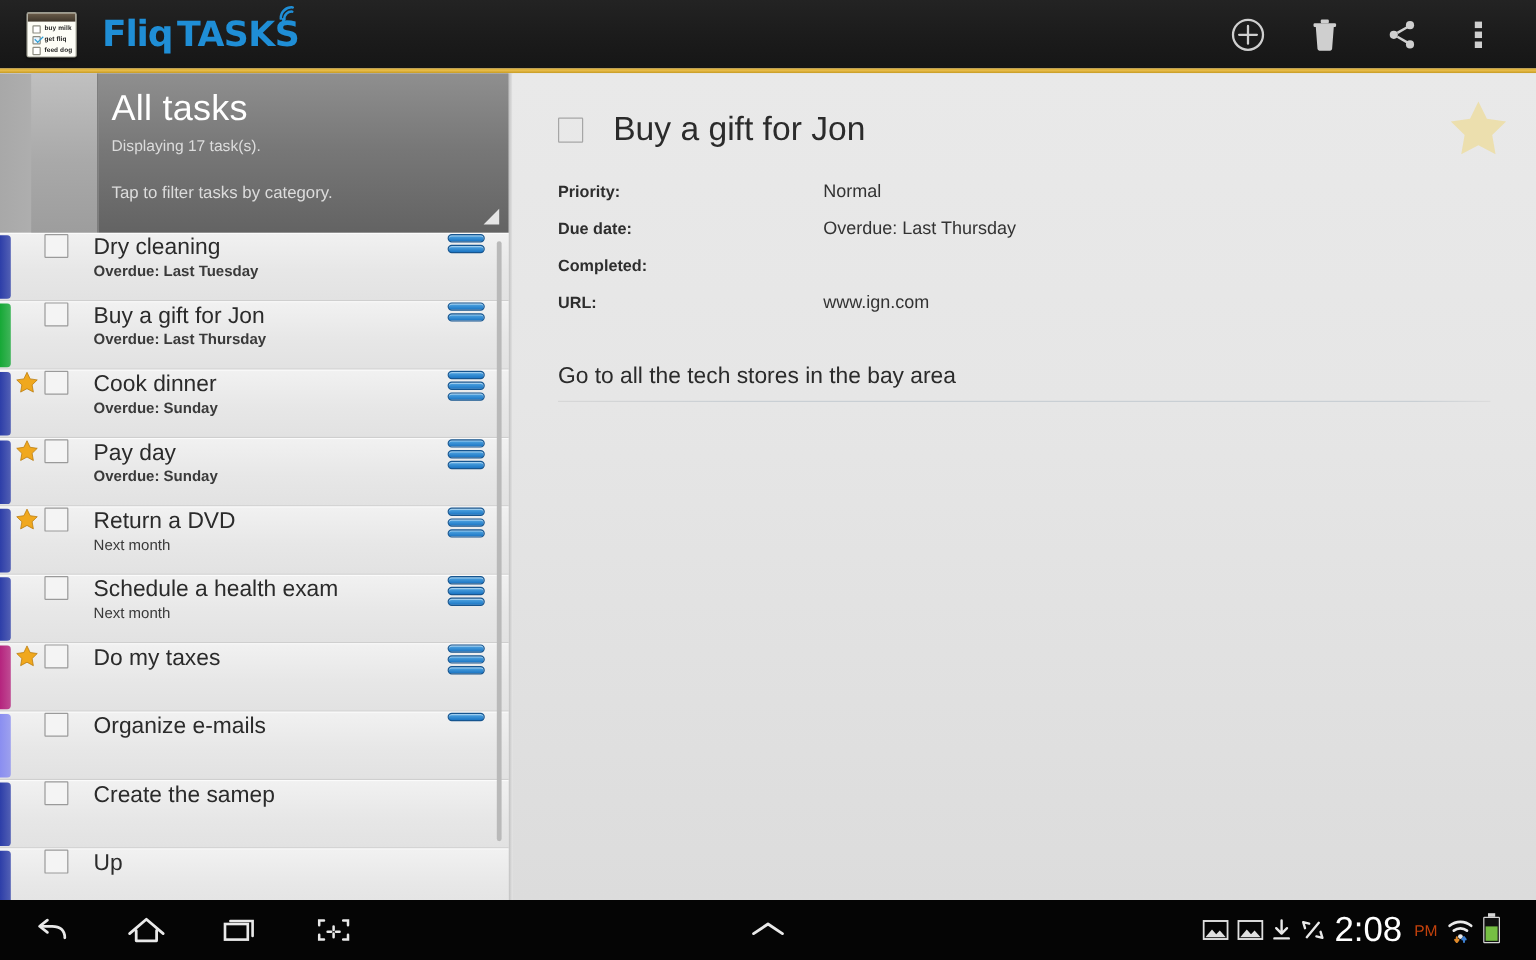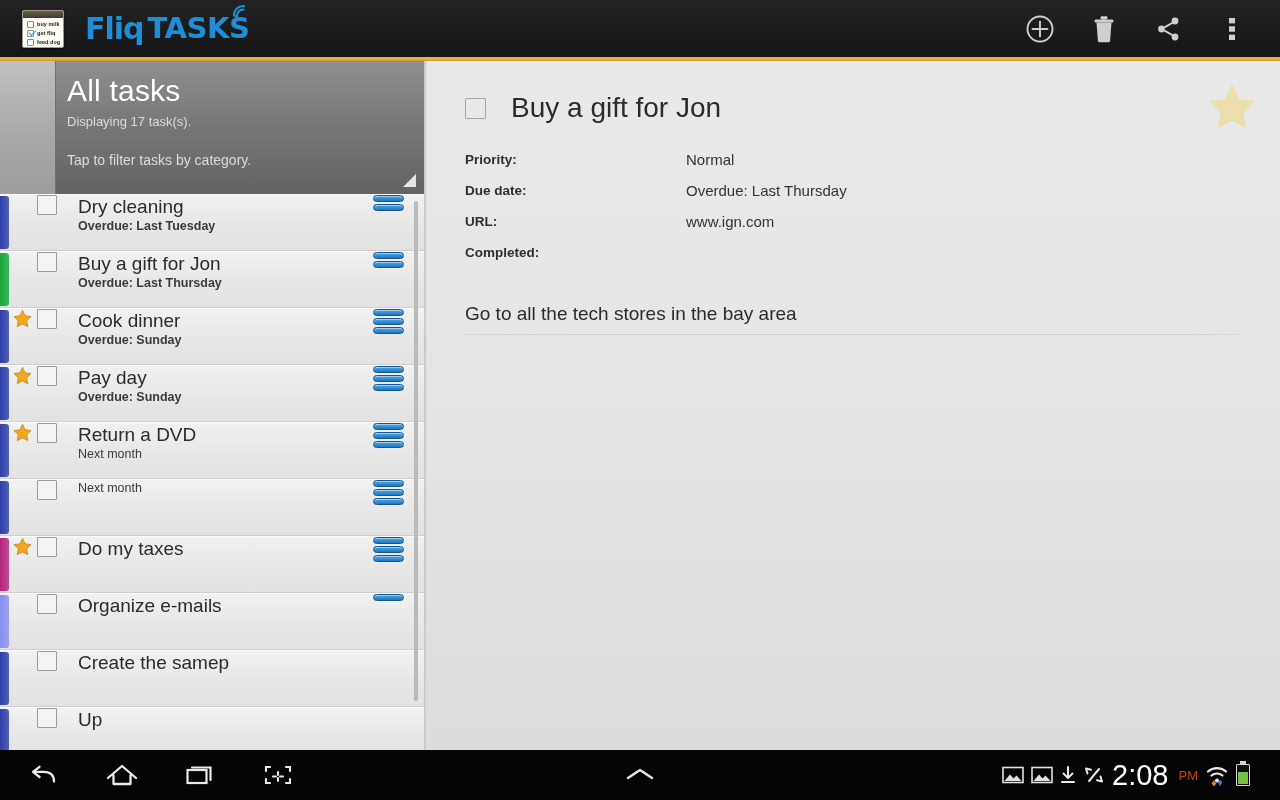--- a/index.html
+++ b/index.html
@@ -78,20 +78,21 @@
 
   
   .leftpane {
     position:absolute; left:0; top:61px; width:424px; height:689px;
     background:#ececec; overflow:hidden;
   }
   .list-header {
     position:relative; width:424px; height:133px;
     background:linear-gradient(90deg,#a8a8a8 0%,#b4b4b4 12%,#bfbfbf 13%,#bdbdbd 13.1%);
     display:flex;
+    padding-left:26px;
   }
   .lh-left {
     width:55px; height:133px;
     background:linear-gradient(180deg,#c0c0c0,#a9a9a9 55%,#9d9d9d);
   }
   .lh-main {
     flex:1; height:133px; position:relative;
     background:linear-gradient(180deg,#8f8f8f,#777 48%,#636363);
     border-left:1px solid #6f6f6f;
     padding:11px 0 0 11px;
@@ -383,20 +384,21 @@
             <div class="pbar"></div>
             <div class="pbar"></div>
             <div class="pbar"></div>
           </div>
         </div>
         <div class="trow">
           <div class="stripe" style="background: linear-gradient(90deg, rgb(45, 62, 168), rgba(45, 62, 168, 0.8));"></div>
           <div class="star-slot"></div>
           <div class="cb"></div>
           <div class="texts">
+            <div class="ttitle">Schedule a health exam</div>
             <div class="tsub">Next month</div>
           </div>
           <div class="prio">
             <div class="pbar"></div>
             <div class="pbar"></div>
             <div class="pbar"></div>
           </div>
         </div>
         <div class="trow">
           <div class="stripe" style="background: linear-gradient(90deg, rgb(181, 36, 126), rgba(181, 36, 126, 0.8));"></div>
@@ -463,26 +465,26 @@
     <div class="d-fields" id="detail-fields">
         <div class="d-row">
           <div class="d-label">Priority:</div>
           <div class="d-value">Normal</div>
         </div>
         <div class="d-row">
           <div class="d-label">Due date:</div>
           <div class="d-value">Overdue: Last Thursday</div>
         </div>
         <div class="d-row">
+          <div class="d-label">Completed:</div>
+          <div class="d-value"></div>
+        </div>
+        <div class="d-row">
           <div class="d-label">URL:</div>
           <div class="d-value">www.ign.com</div>
-        </div>
-        <div class="d-row">
-          <div class="d-label">Completed:</div>
-          <div class="d-value"></div>
         </div>
       </div>
 
     <div class="d-note-wrap">
       <div class="d-note">Go to all the tech stores in the bay area</div>
       <div class="d-note-line"></div>
     </div>
   </div>
 
   <div class="sysbar">

